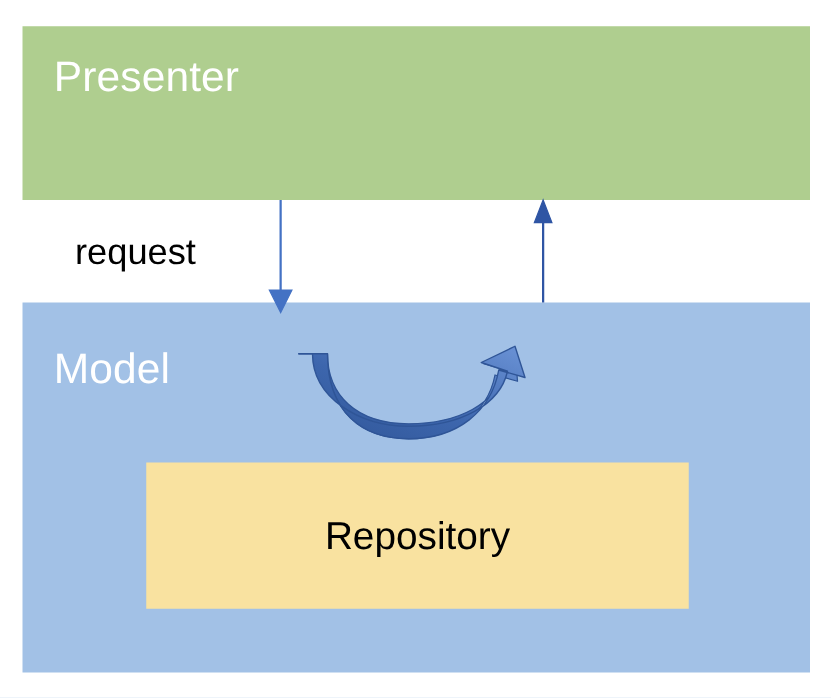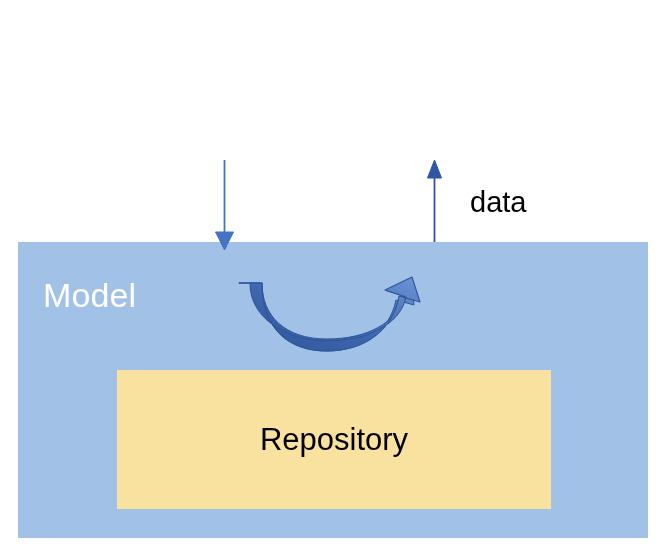--- a/index.html
+++ b/index.html
@@ -50,21 +50,21 @@
   }
   #presenter-title { top: 24px; }
   #model-title { top: 36px; }
 
   
   #repository-box {
     position: absolute;
     left: 117px;
     top: 370px;
     width: 434px;
-    height: 139px;
+    height: 117px;
     background: #f9e2a0;
     display: flex;
     align-items: center;
     justify-content: center;
     box-sizing: border-box;
   }
   #repository-title {
     font-size: 31px;
     color: #000000;
     line-height: 1;
@@ -96,30 +96,33 @@
     width: 665px;
     height: 558px;
     pointer-events: none;
   }
 </style>
 </head>
 <body>
 
 <div id="canvas">
 
+  <div class="layer-box" id="presenter-box">
+    <div class="layer-title" id="presenter-title">Presenter</div>
+  </div>
 
   <div class="layer-box" id="model-box">
     <div class="layer-title" id="model-title">Model</div>
   </div>
 
   <div id="repository-box">
     <div id="repository-title">Repository</div>
   </div>
 
-  <div class="connector-label" id="data-label">data</div>
+  <div class="connector-label" id="request-label">request</div>
 
   <svg id="arrow-layer" viewBox="0 0 665 558">
     <defs>
       <linearGradient id="loopGrad" x1="0" y1="1" x2="1" y2="0">
         <stop offset="0%" stop-color="#2f5597"></stop>
         <stop offset="45%" stop-color="#3d66ad"></stop>
         <stop offset="100%" stop-color="#6b93d6"></stop>
       </linearGradient>
     </defs>
 

